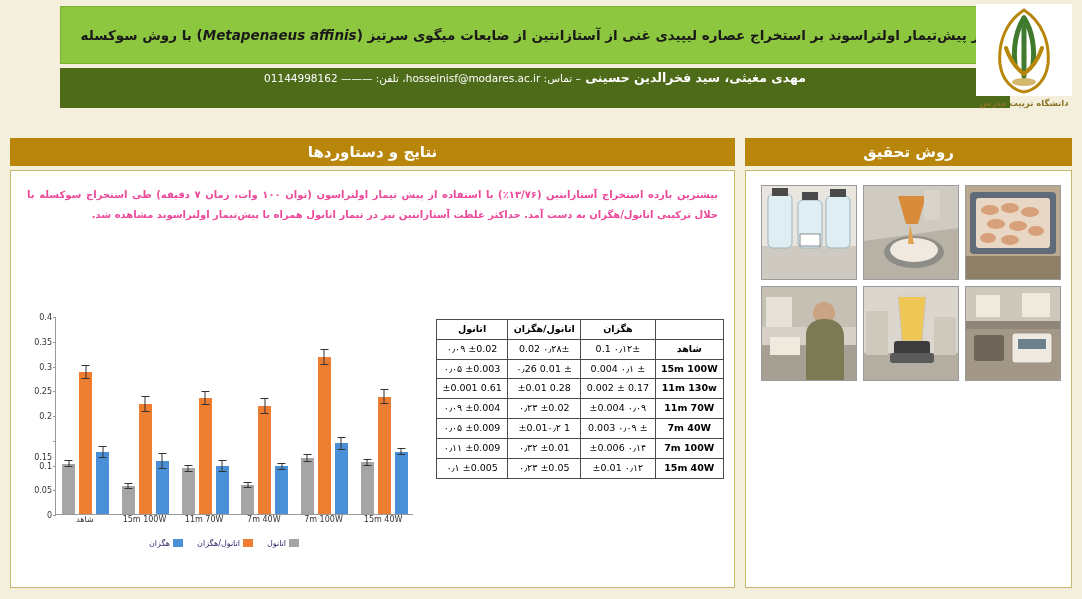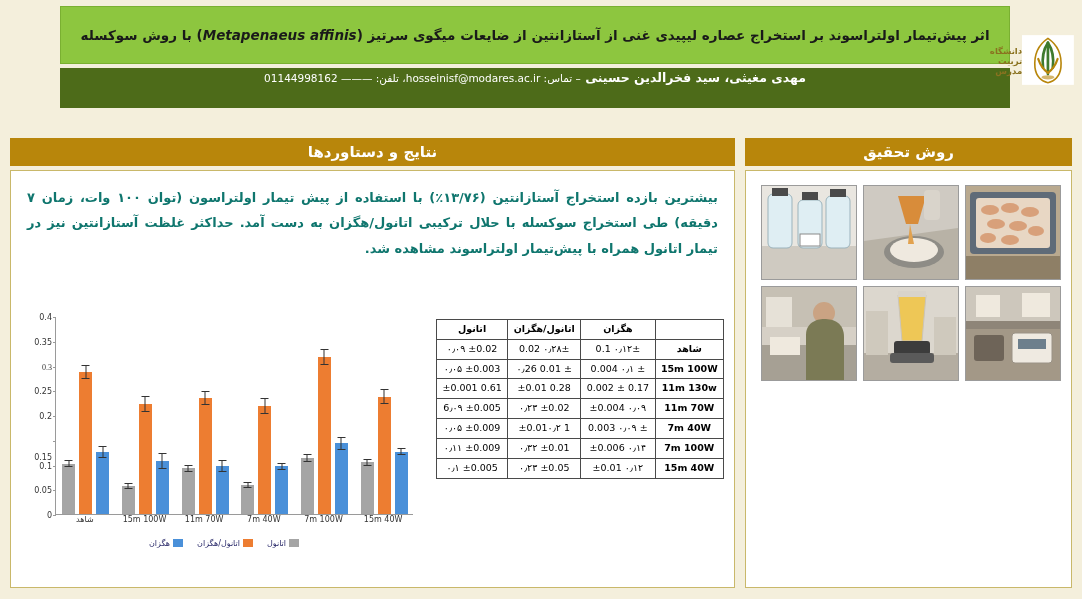--- a/index.html
+++ b/index.html
@@ -28,21 +28,21 @@
   .title-text i{font-style:italic;}
   .authors-box{
     position:absolute;left:60px;top:68px;width:950px;height:40px;
     background:#4d6b19;display:flex;align-items:flex-start;justify-content:center;
     box-sizing:border-box;padding:2px 10px;
   }
   .authors-text{font-size:12.5px;color:#ffffff;font-weight:bold;}
   .authors-text .sub{font-size:10.5px;font-weight:normal;}
   .logo{
     position:absolute;right:8px;top:4px;width:100px;height:112px;
-    display:flex;flex-direction:row;align-items:center;justify-content:flex-start;
+    display:flex;flex-direction:column;align-items:center;justify-content:flex-start;
   }
   .logo svg{display:block;}
   .logo-caption{
     font-size:8.5px;color:#8a7220;font-weight:bold;margin-top:2px;letter-spacing:0.5px;
   }
 
   
   .banner{
     background:#b8860b;color:#ffffff;font-size:15px;font-weight:bold;
     display:flex;align-items:center;justify-content:center;
@@ -50,21 +50,21 @@
   }
   .banner.results{position:absolute;left:10px;top:138px;width:725px;}
   .banner.method{position:absolute;left:745px;top:138px;width:327px;}
 
   
   .results-panel{
     position:absolute;left:10px;top:170px;width:725px;height:418px;
     background:#ffffff;border:1px solid #c9b86a;box-sizing:border-box;
   }
   .results-paragraph{
-    margin:14px 16px 4px 16px;font-size:13px;line-height:1.95;color:#0f766e;
+    margin:14px 16px 4px 16px;font-size:10px;line-height:1.95;color:#ec4899;
     font-weight:bold;text-align:justify;
   }
 
   
   .chart-wrap{
     position:absolute;left:8px;top:140px;width:410px;height:255px;
   }
   .chart-area{
     position:absolute;left:36px;top:6px;width:358px;height:198px;
     border-left:1px solid #9a9a9a;border-bottom:1px solid #9a9a9a;
@@ -176,21 +176,21 @@
           <div class="y-label" style="top: 173.25px;">0.05</div>
           <div class="tick" style="top: 173.25px;"></div>
           <div class="y-label" style="top: 148.5px;">0.1</div>
           <div class="tick" style="top: 148.5px;"></div>
           <div class="y-label" style="top: 140px;">0.15</div>
           <div class="tick" style="top: 123.75px;"></div>
           <div class="y-label" style="top: 99px;">0.2</div>
           <div class="tick" style="top: 99px;"></div>
           <div class="y-label" style="top: 74.25px;">0.25</div>
           <div class="tick" style="top: 74.25px;"></div>
-          <div class="y-label" style="top: 49.5px; font-family: Liberation Serif, serif;">0.3</div>
+          <div class="y-label" style="top: 49.5px;">0.3</div>
           <div class="tick" style="top: 49.5px;"></div>
           <div class="y-label" style="top: 24.75px;">0.35</div>
           <div class="tick" style="top: 24.75px;"></div>
           <div class="y-label" style="top: 0px; margin-left: 34px;">0.4</div>
           <div class="tick" style="top: 0px;"></div>
           <div class="group" style="left: 0px; width: 59.6667px;">
             <div class="bar" style="height: 100%;">
               <div class="fill" style="height: 61.875px; background: rgb(74, 144, 217);"></div>
               <div class="err" style="bottom: 55.935px; height: 11.88px;"></div>
             </div>
@@ -312,21 +312,21 @@
           <tr>
             <td class="rowhead">11m 130w</td>
             <td>0.17 ± 0.002</td>
             <td>0.28 ±0.01</td>
             <td>0.61 ±0.001</td>
           </tr>
           <tr>
             <td class="rowhead">11m 70W</td>
             <td>۰٫۰۹ ±0.004</td>
             <td>±0.02 ۰٫۲۳</td>
-            <td>±0.005 6٫۰۹</td>
+            <td>±0.004 ۰٫۰۹</td>
           </tr>
           <tr>
             <td class="rowhead">7m 40W</td>
             <td>± ۰٫۰۹ 0.003</td>
             <td>1 ±0.01۰٫۲</td>
             <td>±0.009 ۰٫۰۵</td>
           </tr>
           <tr>
             <td class="rowhead">7m 100W</td>
             <td>۰٫۱۴ ±0.006</td>

